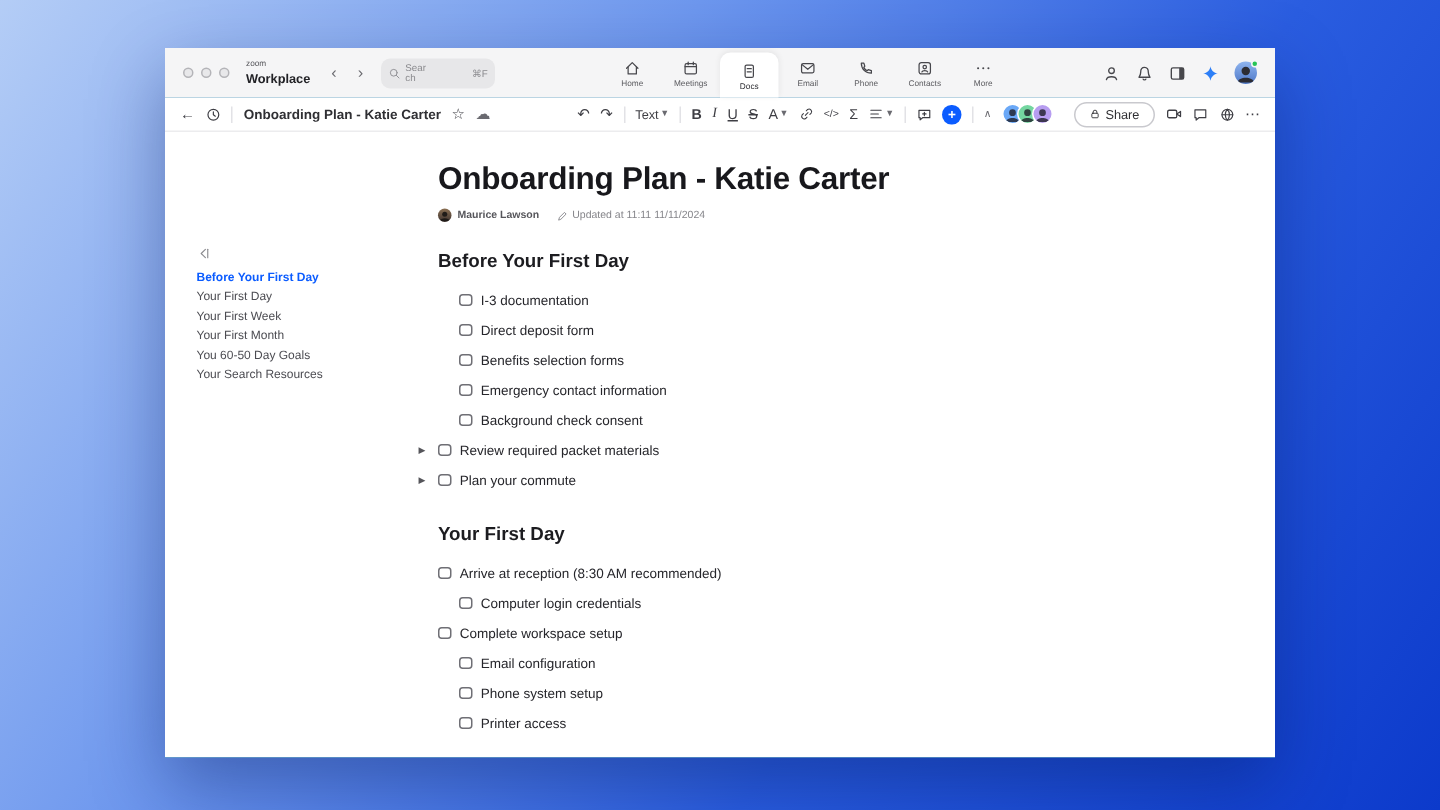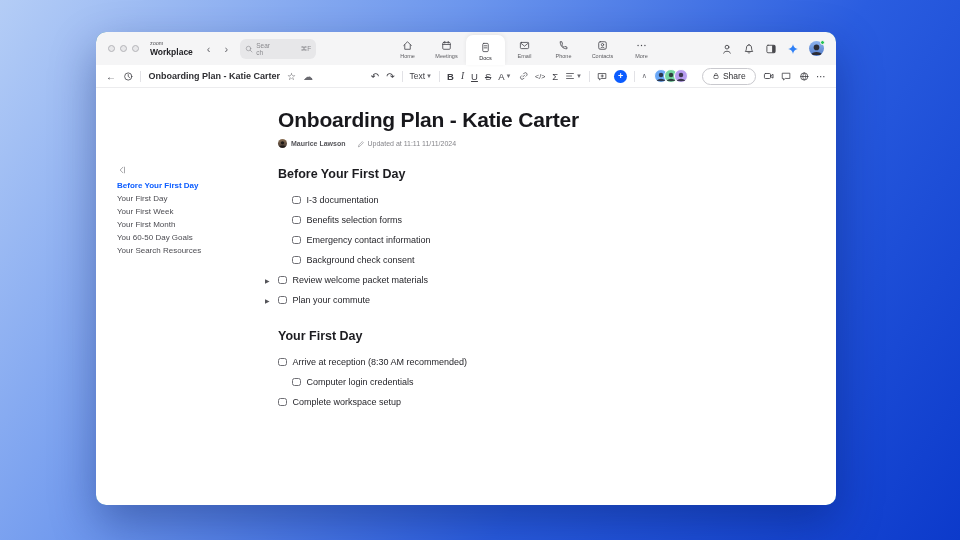--- a/index.html
+++ b/index.html
@@ -3,22 +3,22 @@
 <meta charset="utf-8">
 <style>
   * { margin:0; padding:0; box-sizing:border-box; }
   html,body { width:960px; height:540px; overflow:hidden; }
   body {
     font-family:"Liberation Sans","DejaVu Sans",sans-serif;
     background:linear-gradient(125deg,#b4cdf6 0%,#6d97ee 35%,#2a5de0 65%,#0c3acb 100%);
     position:relative;
   }
   .window {
-    position:absolute; left:96px; top:32px; width:740px; height:473px;
-    background:#0369a1; border-radius:10px; overflow:hidden;
+    position:absolute; left:110px; top:32px; width:740px; height:473px;
+    background:#0369a1; border-radius:0; overflow:hidden;
     box-shadow:0 18px 45px rgba(0,20,90,.38);
   }
   
   .chrome {
     height:33px; background:#f5f5f6; display:flex; align-items:center;
     position:relative; padding:0 12px;
   }
   .lights { display:flex; gap:5px; align-items:center; }
   .light { width:7px; height:7px; border-radius:50%; border:1px solid #b4b4b8; background:#e8e8ea; }
   .logo { margin-left:11px; line-height:1; }
@@ -370,34 +370,38 @@
       </div>
       <div>
           <div class="sec">
             <div class="h2">Before Your First Day</div>
             <div class="row ind">
               <span class="cb"></span>
               <span class="rlabel">I-3 documentation</span>
             </div>
             <div class="row ind">
               <span class="cb"></span>
+              <span class="rlabel">Direct deposit form</span>
+            </div>
+            <div class="row ind">
+              <span class="cb"></span>
               <span class="rlabel">Benefits selection forms</span>
             </div>
             <div class="row ind">
               <span class="cb"></span>
               <span class="rlabel">Emergency contact information</span>
             </div>
             <div class="row ind">
               <span class="cb"></span>
               <span class="rlabel">Background check consent</span>
             </div>
             <div class="row">
               <span class="tri">▶</span>
               <span class="cb"></span>
-              <span class="rlabel">Review welcome packet materials</span>
+              <span class="rlabel">Review required packet materials</span>
             </div>
             <div class="row">
               <span class="tri">▶</span>
               <span class="cb"></span>
               <span class="rlabel">Plan your commute</span>
             </div>
           </div>
           <div class="sec">
             <div class="h2">Your First Day</div>
             <div class="row">
@@ -405,17 +409,29 @@
               <span class="rlabel">Arrive at reception (8:30 AM recommended)</span>
             </div>
             <div class="row ind">
               <span class="cb"></span>
               <span class="rlabel">Computer login credentials</span>
             </div>
             <div class="row">
               <span class="cb"></span>
               <span class="rlabel">Complete workspace setup</span>
             </div>
+            <div class="row ind">
+              <span class="cb"></span>
+              <span class="rlabel">Email configuration</span>
+            </div>
+            <div class="row ind">
+              <span class="cb"></span>
+              <span class="rlabel">Phone system setup</span>
+            </div>
+            <div class="row ind">
+              <span class="cb"></span>
+              <span class="rlabel">Printer access</span>
+            </div>
           </div>
         </div>
     </div>
   </div>
 </div>
 
 </body></html>

